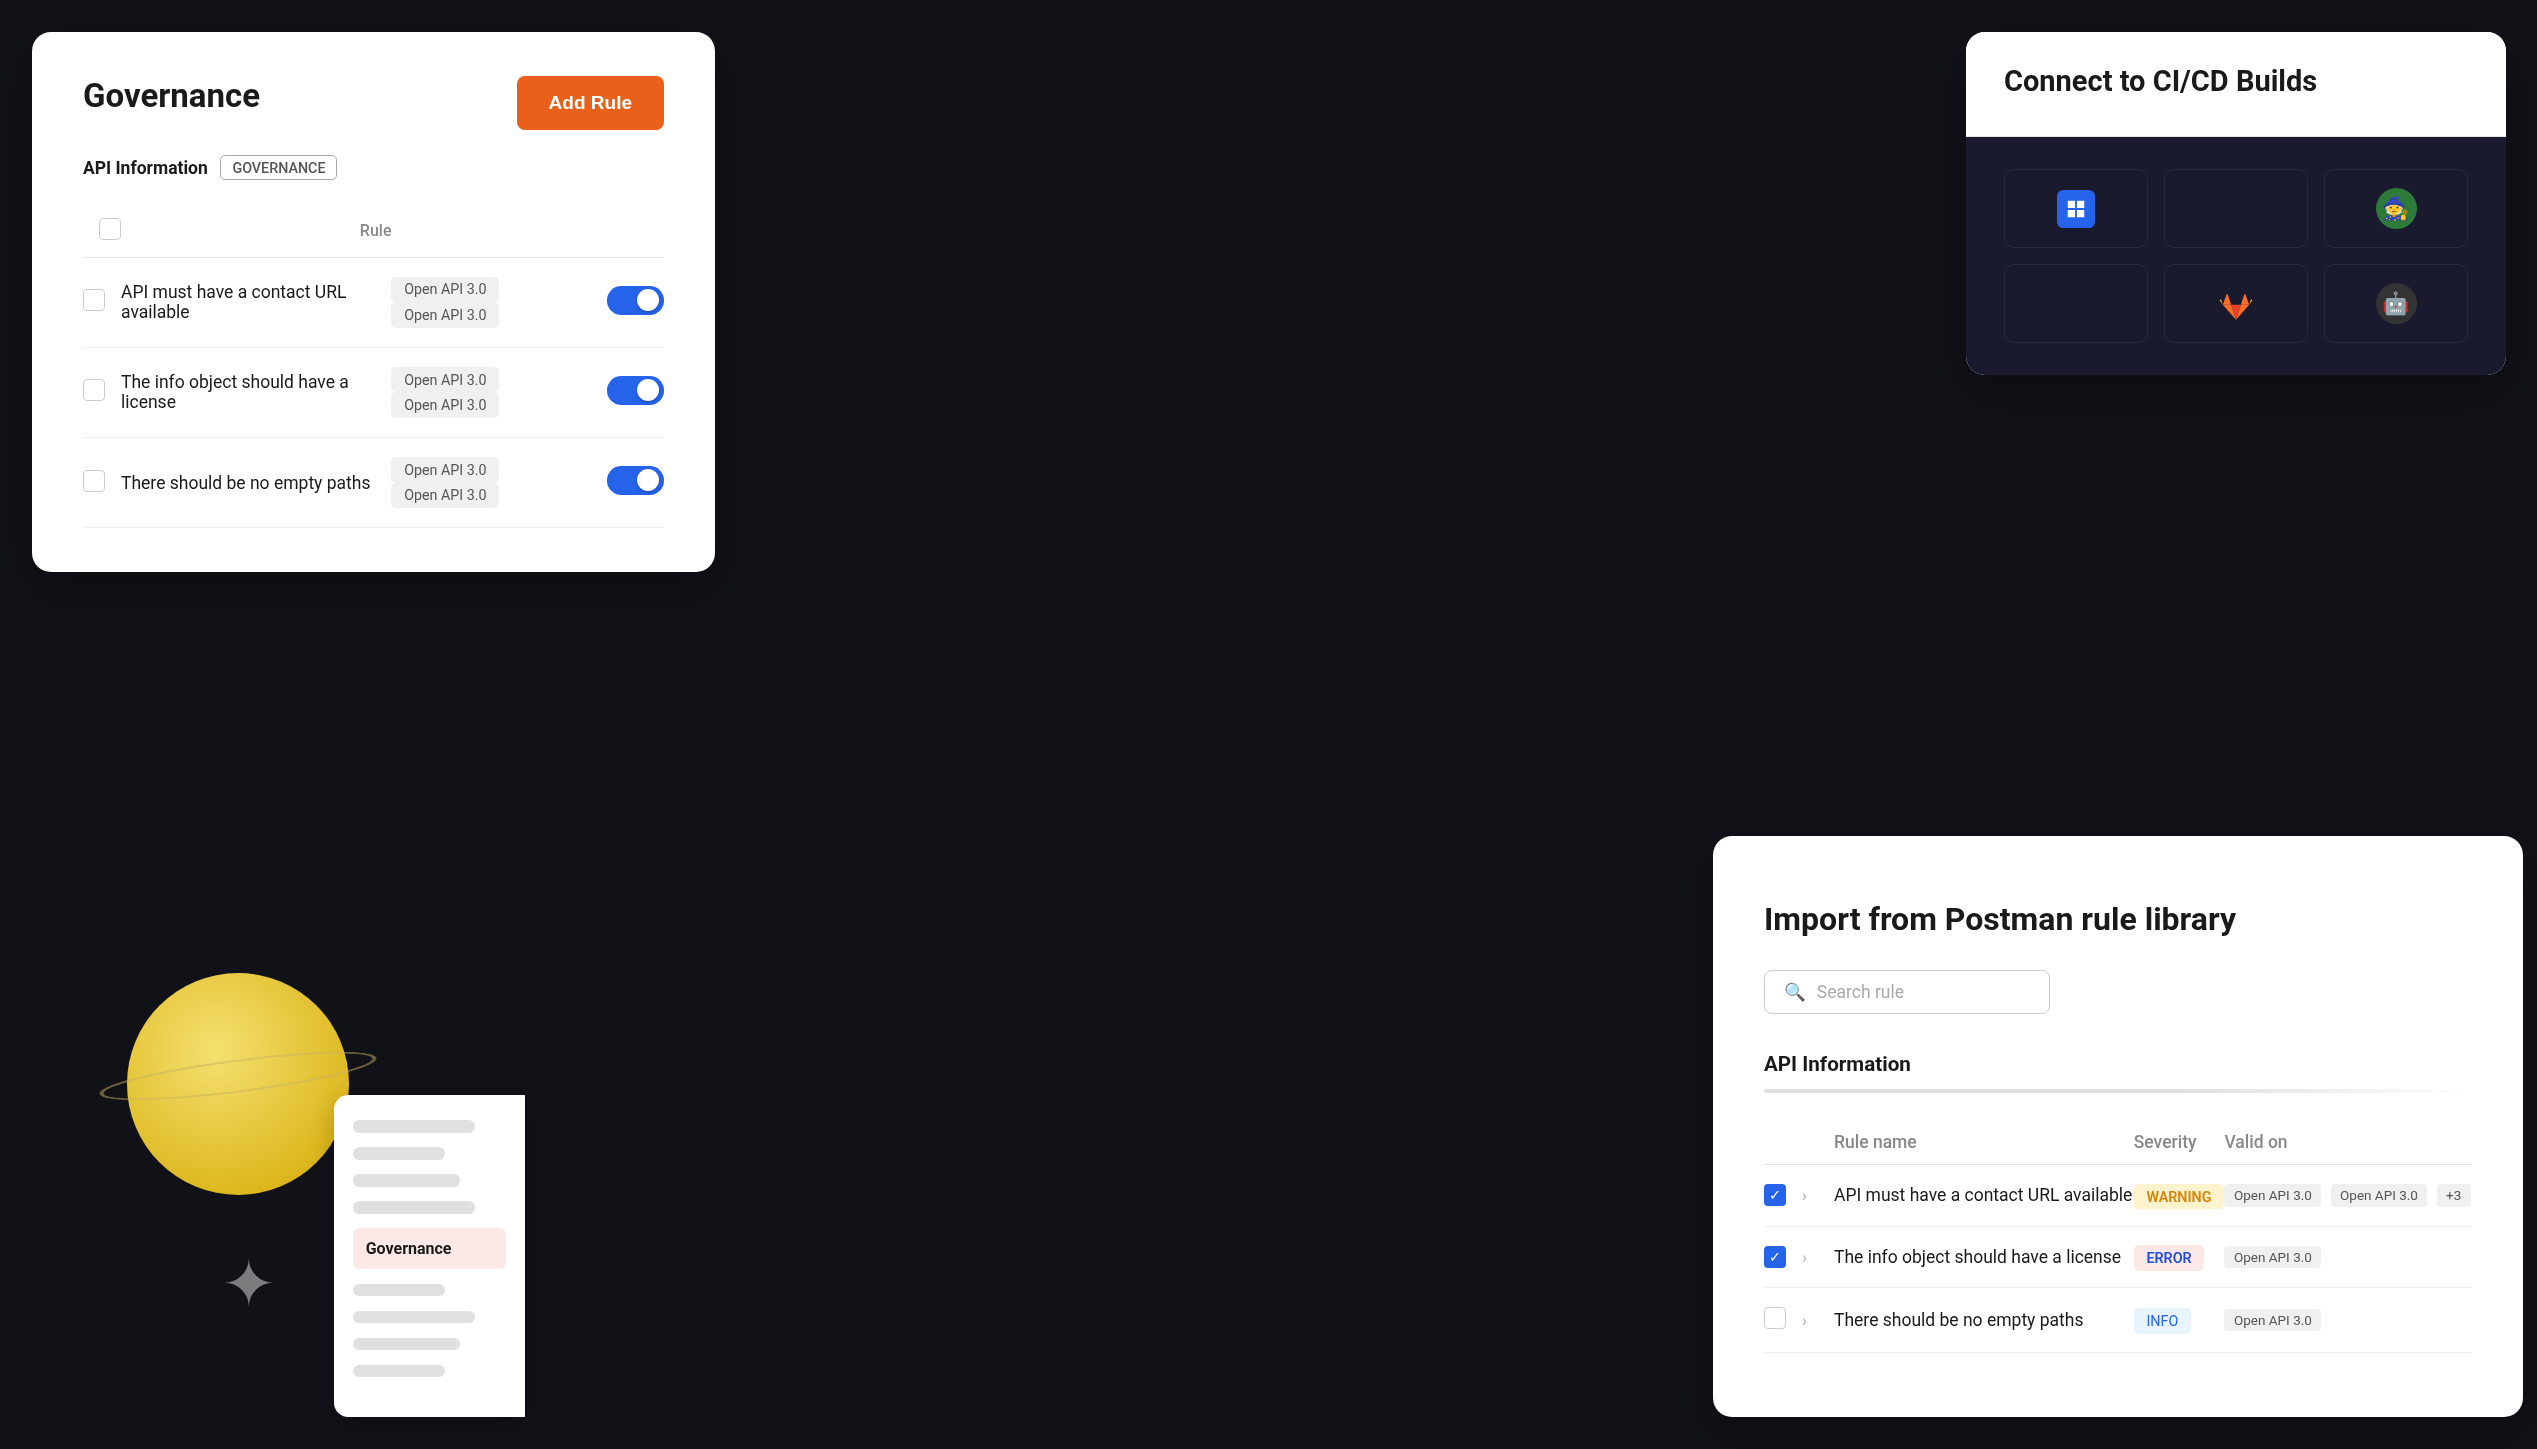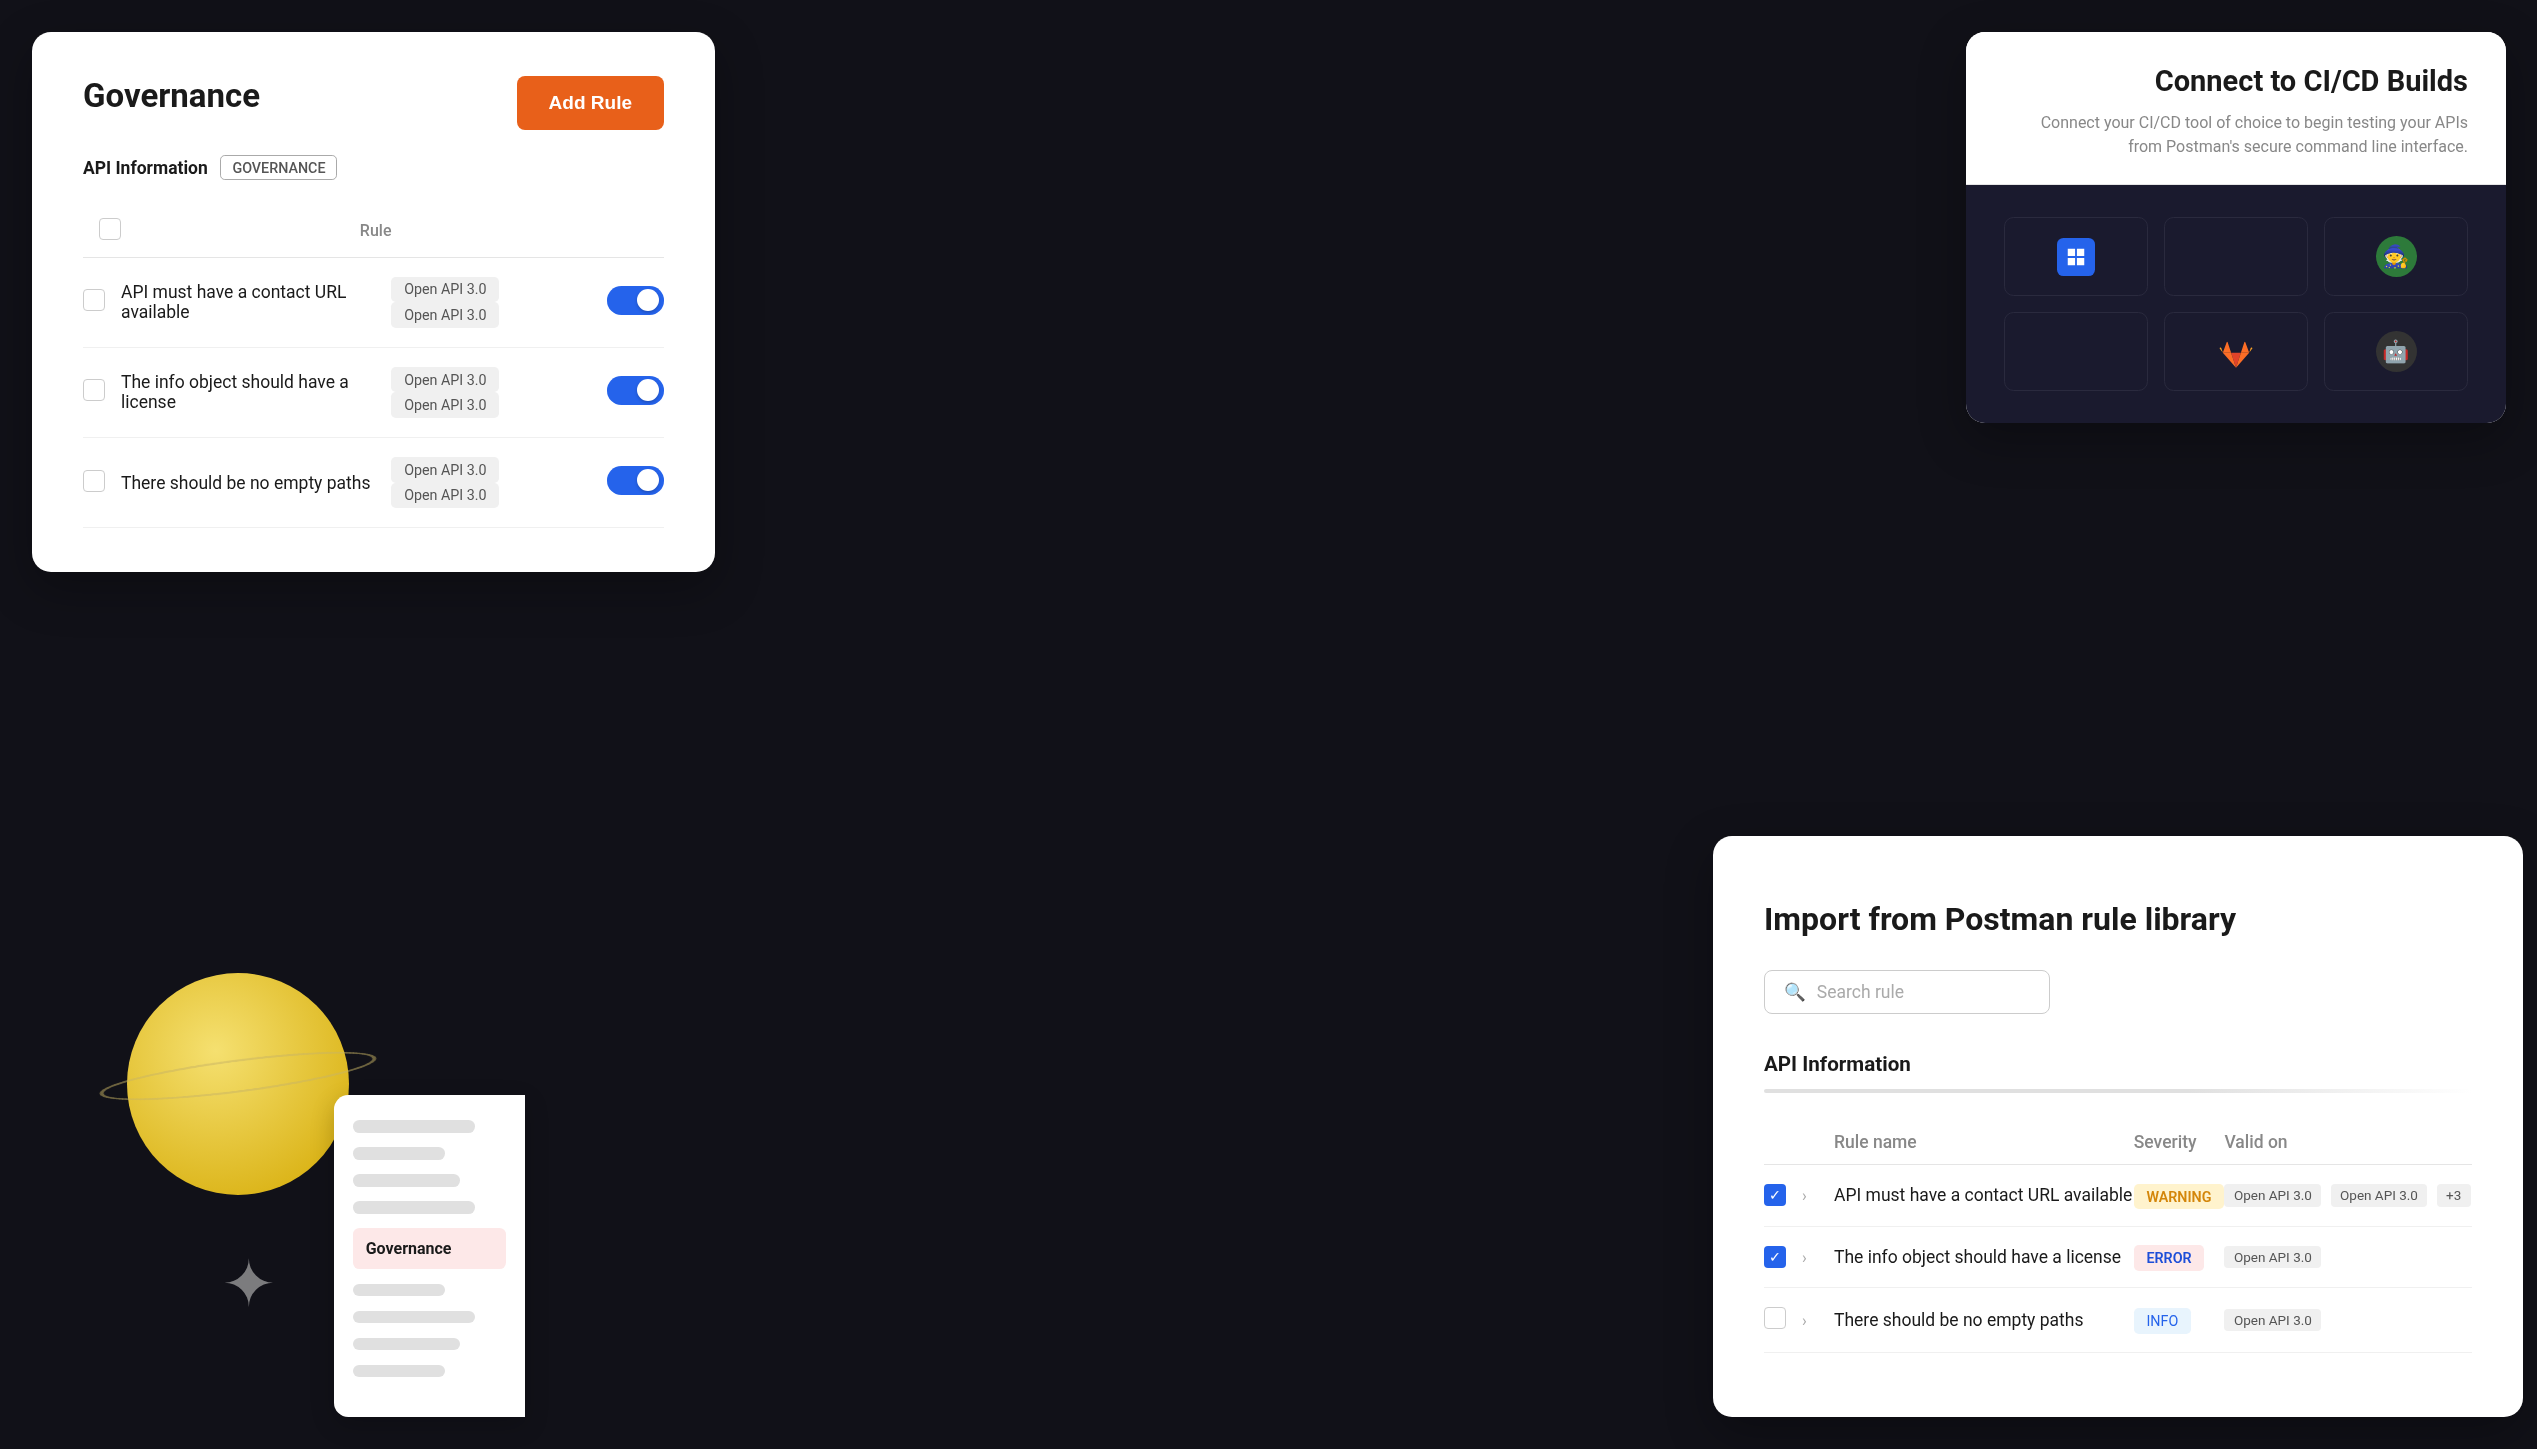--- a/index.html
+++ b/index.html
@@ -186,21 +186,20 @@
     
     .cicd-card {
       position: absolute;
       top: 32px;
       right: 32px;
       width: 540px;
       background: #fff;
       border-radius: 19px;
       overflow: hidden;
       box-shadow: 0 16px 48px rgba(0,0,0,0.3);
-      text-align: right;
     }
     .cicd-header {
       background: #fff;
       padding: 32px 38px 25.4px;
       border-bottom: 0.8px solid #e5e5e5;
     }
     .cicd-title {
       font-size: 29px;
       font-weight: 700;
       color: #1a1a1a;
@@ -479,21 +478,20 @@
           <span class="toggle-switch"></span>
         </td>
       </tr>
     </tbody>
   </table>
 </div>
 
 <div class="cicd-card">
   <div class="cicd-header">
     <div class="cicd-title">Connect to CI/CD Builds</div>
-    <div class="cicd-subtitle">Connect your CI/CD tool of choice to begin testing your APIs from Postman's secure command line interface.</div>
   </div>
   <div class="cicd-body">
     <div class="cicd-grid">
       <div class="cicd-item">
         <div class="cicd-icon-blue">
           <svg width="22" height="22" viewBox="0 0 24 24" fill="white">
               <path d="M3 3h8v8H3zm0 10h8v8H3zm10-10h8v8h-8zm0 10h8v8h-8z"></path>
             </svg>
         </div>
       </div>

